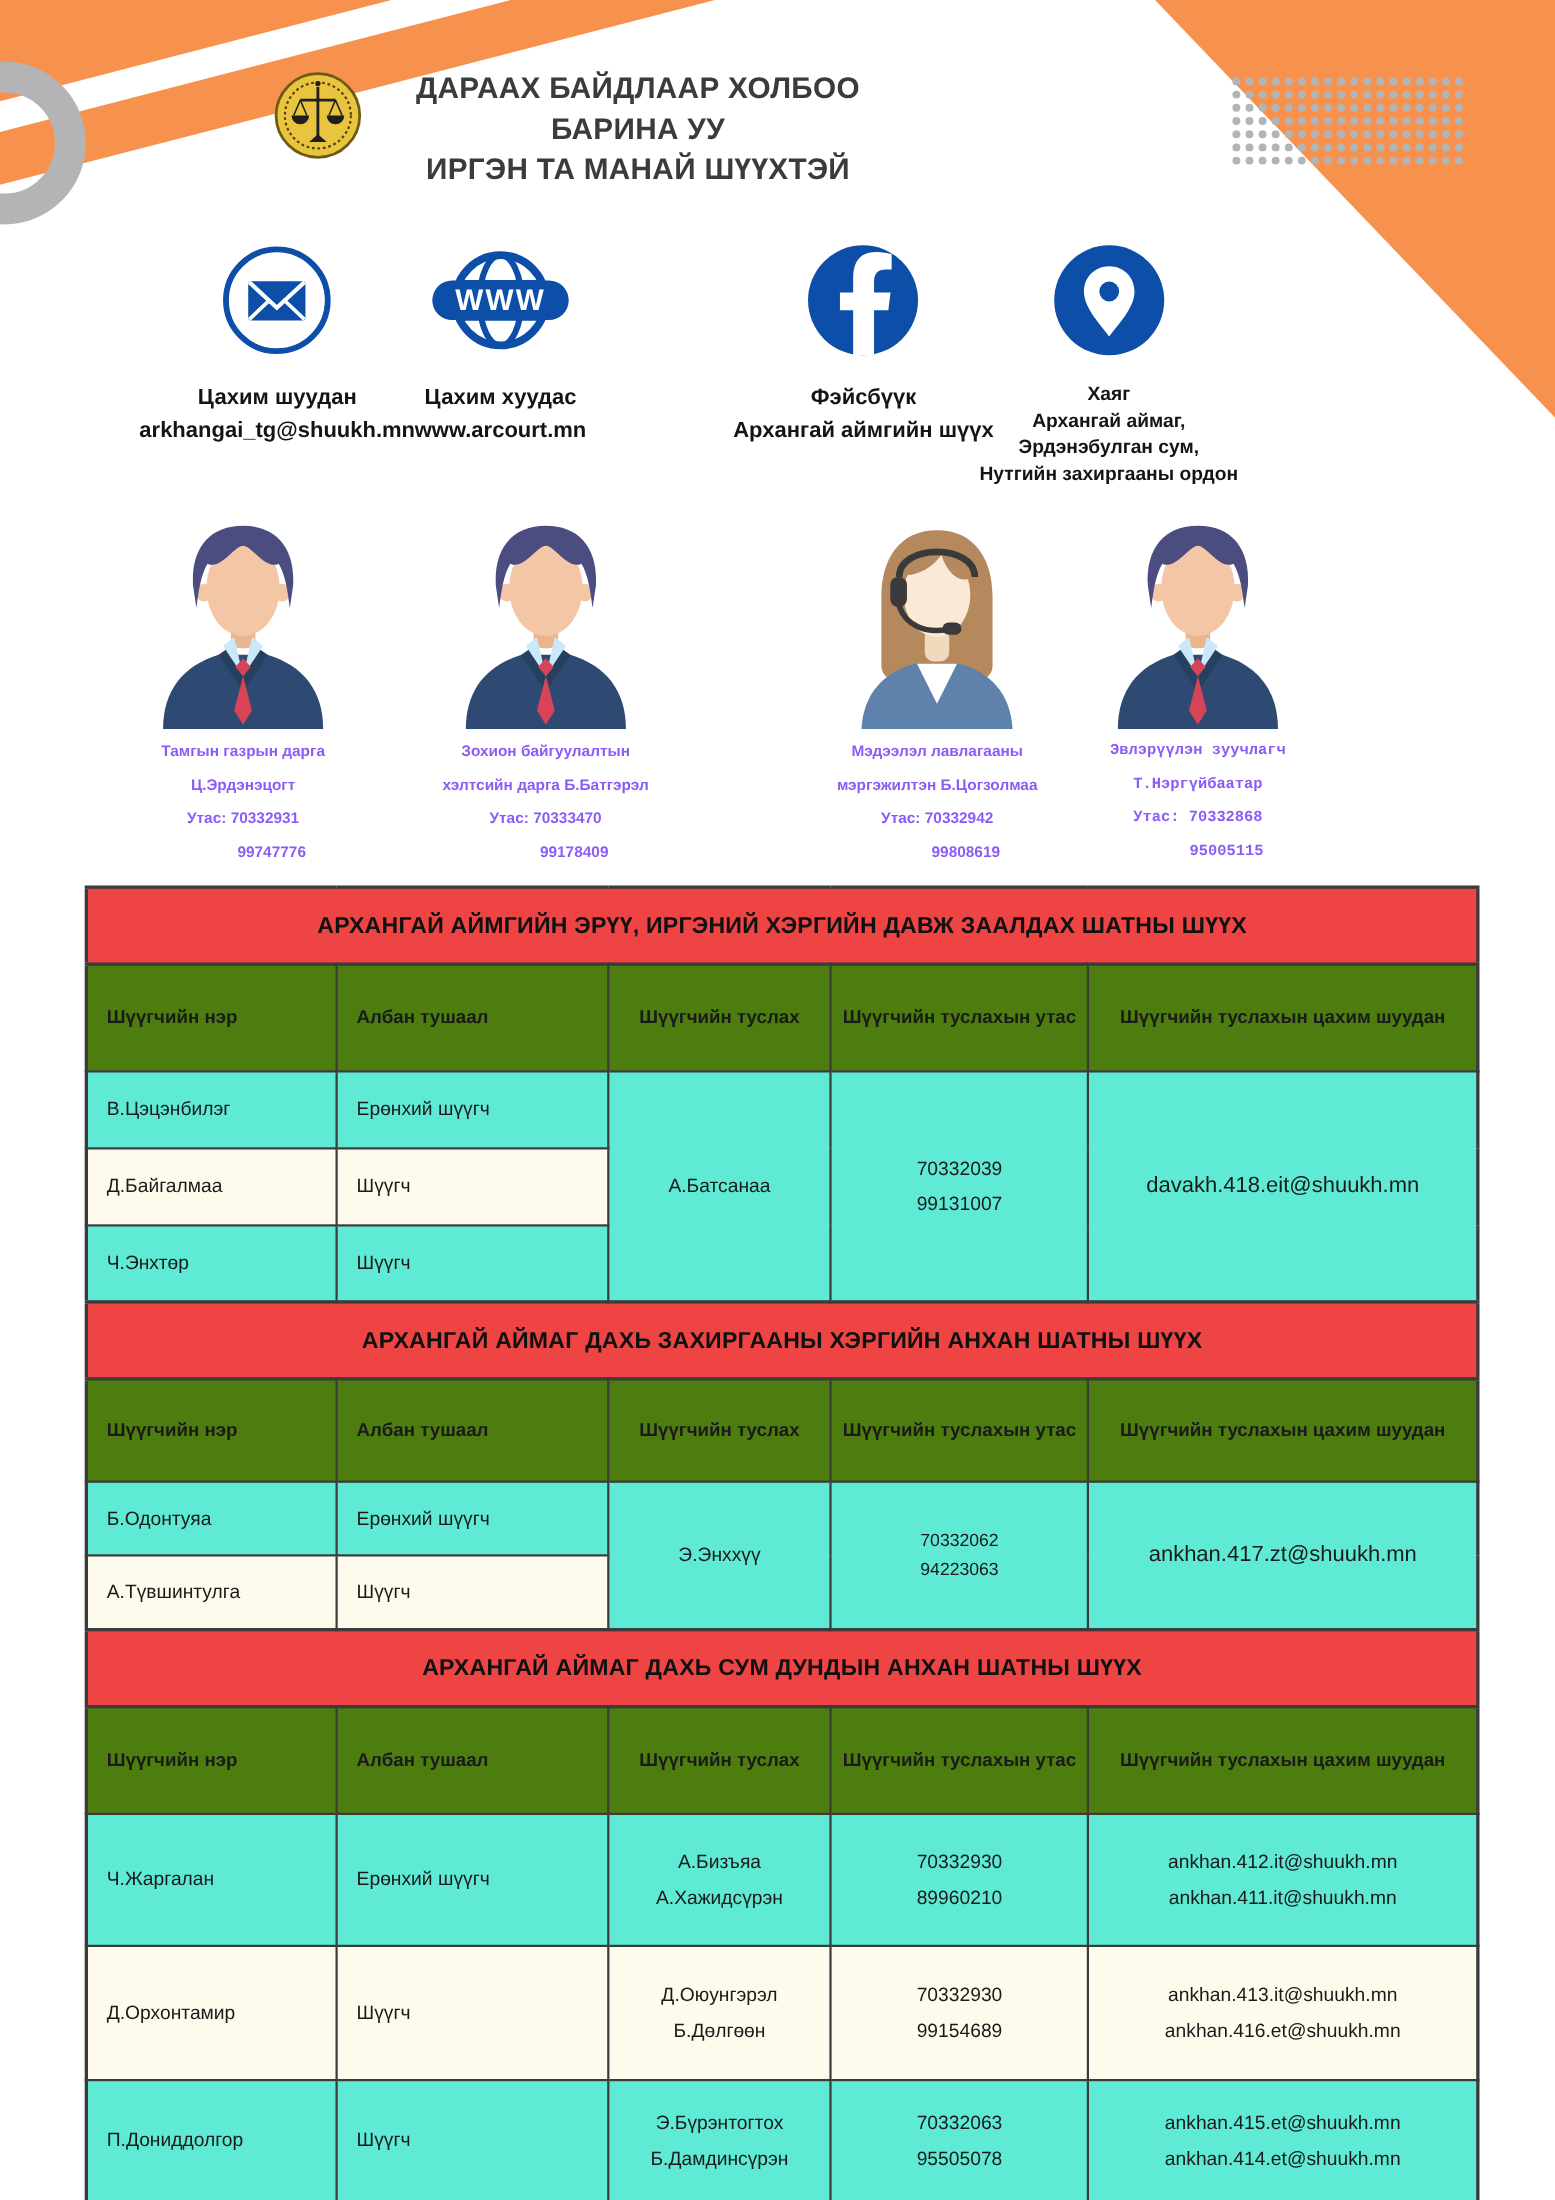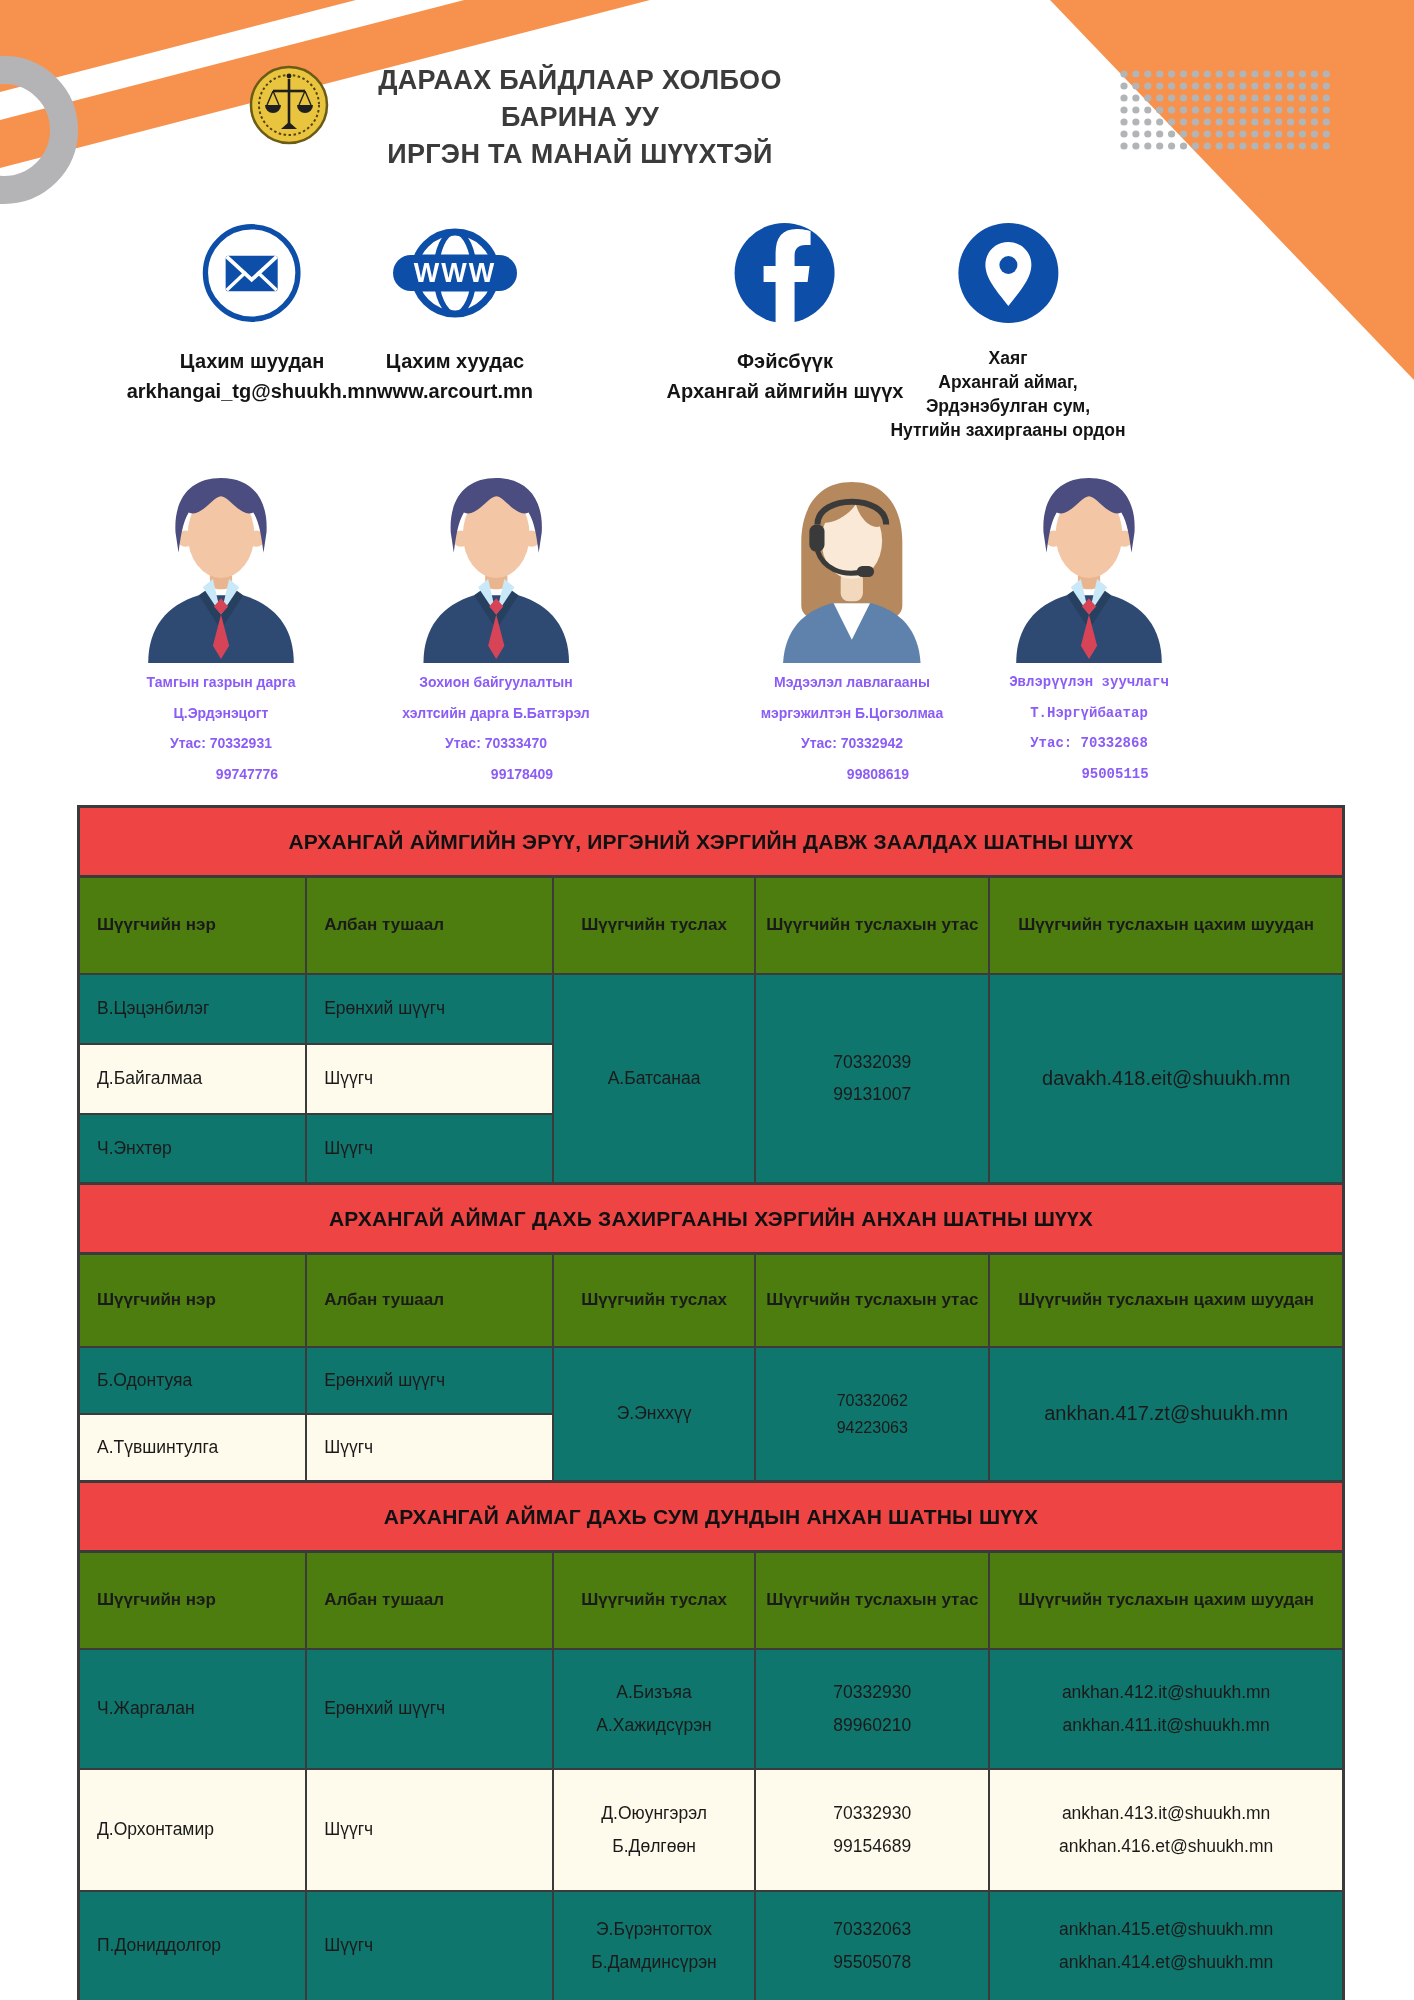--- a/index.html
+++ b/index.html
@@ -32,21 +32,21 @@
     position:absolute;left:77px;top:805px;width:1268px;border-collapse:collapse;table-layout:fixed;
   }
   #courts td,#courts th{border:2px solid #3b3b3b;padding:2px 8px;vertical-align:middle;}
   #courts{border:3px solid #3b3b3b;}
   #courts .section td{
     background:#ef4444;text-align:center;font-weight:bold;font-size:21px;color:#111;
     border-top-width:3px;border-bottom-width:3px;letter-spacing:.2px;
   }
   #courts th{background:#4d7c0f;font-weight:bold;font-size:17px;text-align:center;}
   #courts th.l,#courts td.l{text-align:left;padding-left:17px;}
-  #courts td{background:#0f766e;font-size:17.5px;}
+  #courts td{background:#5eead4;font-size:17.5px;}
   #courts tr.cream td.ci{background:#fffbec;}
   #courts td.ctr{text-align:center;}
   #courts td.email{font-size:20px;text-align:center;}
   #courts td.email3{font-size:17.5px;text-align:center;line-height:1.85;}
   #courts td.lines{text-align:center;line-height:1.85;}
   #courts td.phones2{font-size:16px;line-height:1.7;}
 </style>
 </head>
 <body>
 

